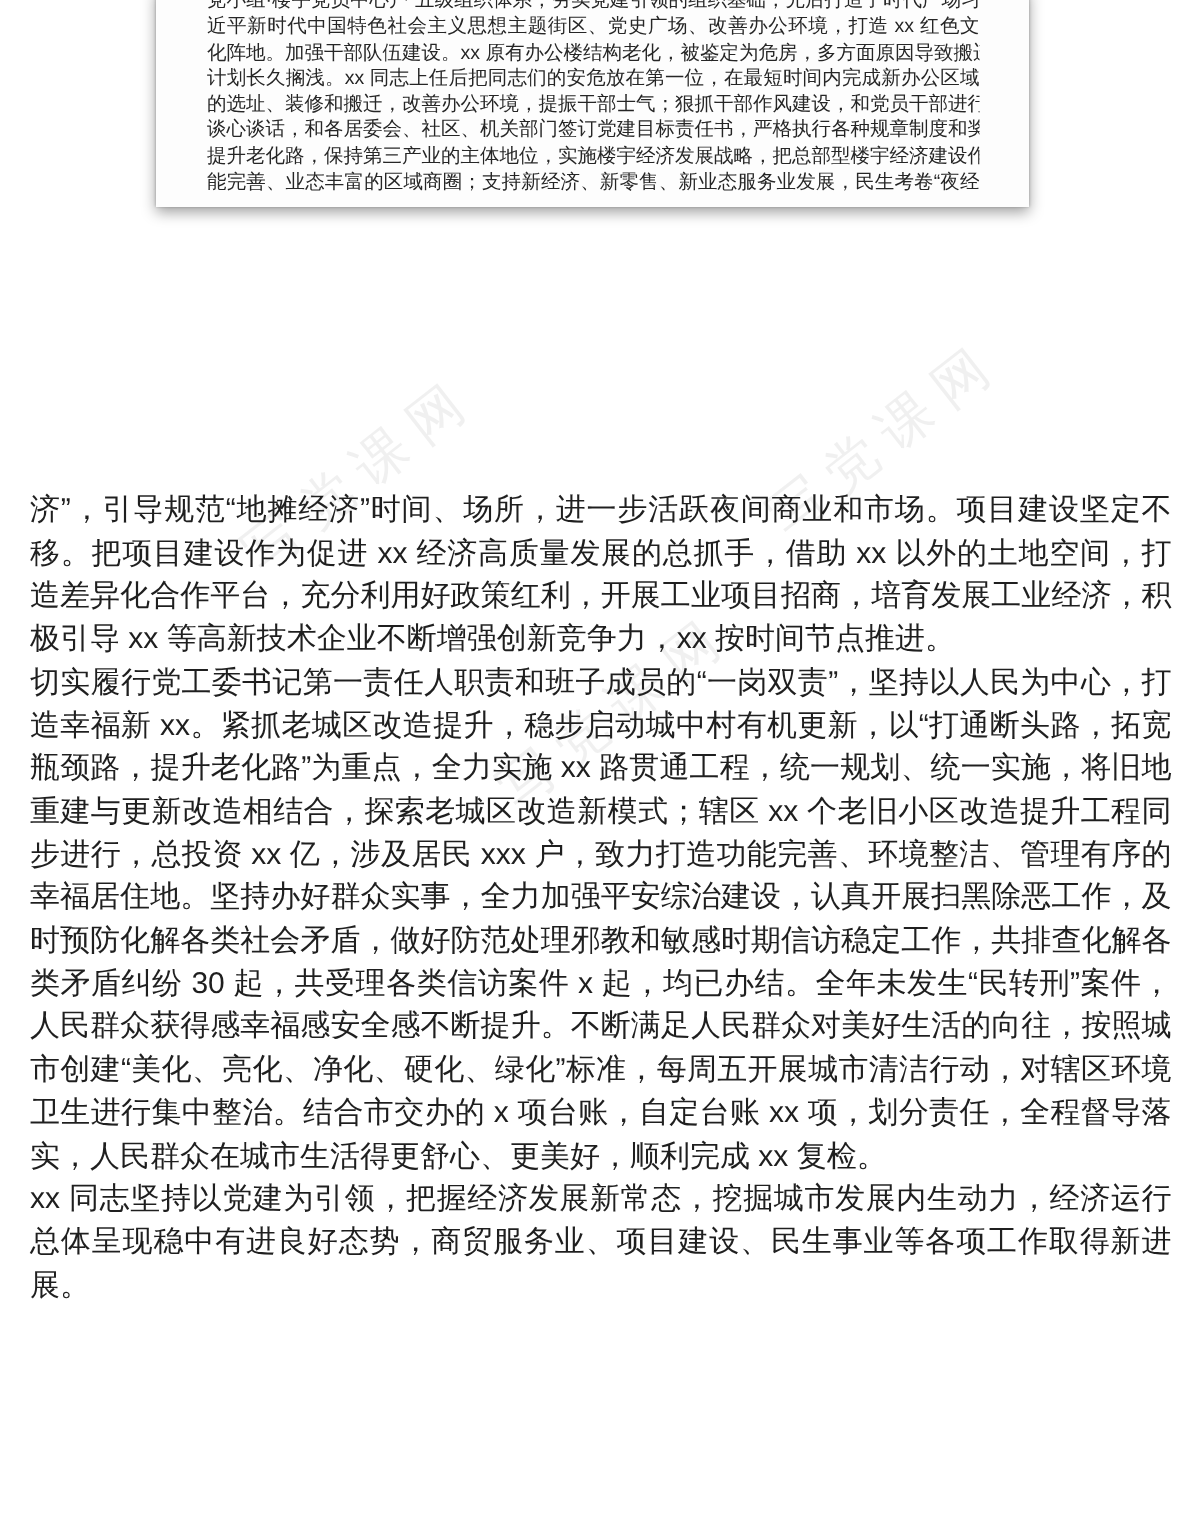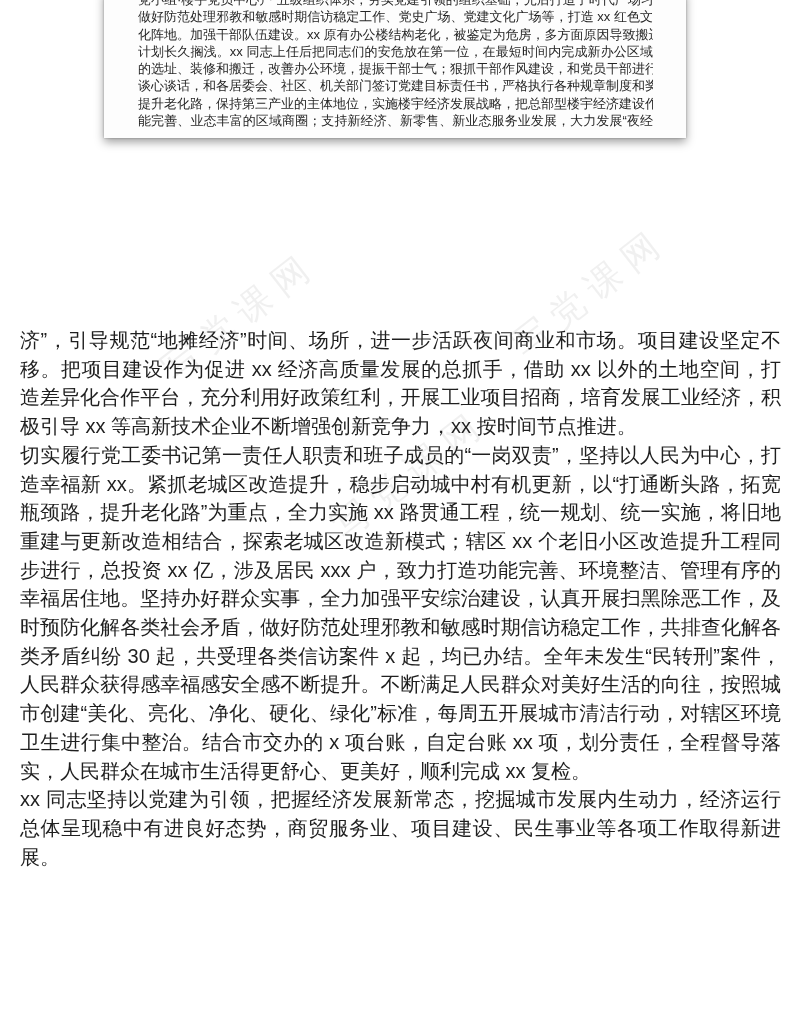--- a/index.html
+++ b/index.html
@@ -78,26 +78,26 @@
 <body>
 
 <div class="watermark-layer">
   <span class="watermark wm-1">写党课网</span>
   <span class="watermark wm-2">写党课网</span>
   <span class="watermark wm-3">写党课网</span>
 </div>
 
 <div class="doc-card">
   <div class="doc-line">党小组·楼宇党员中心户”五级组织体系，夯实党建引领的组织基础；先后打造了时代广场习</div>
-  <div class="doc-line">做好防范处理邪教和敏感时期信访稳定工作、党史广场、党建文化广场等，打造 xx 红色文</div>
+  <div class="doc-line">近平新时代中国特色社会主义思想主题街区、党史广场、改善办公环境，打造 xx 红色文</div>
   <div class="doc-line">化阵地。加强干部队伍建设。xx 原有办公楼结构老化，被鉴定为危房，多方面原因导致搬迁</div>
   <div class="doc-line">计划长久搁浅。xx 同志上任后把同志们的安危放在第一位，在最短时间内完成新办公区域</div>
   <div class="doc-line">的选址、装修和搬迁，改善办公环境，提振干部士气；狠抓干部作风建设，和党员干部进行</div>
   <div class="doc-line">谈心谈话，和各居委会、社区、机关部门签订党建目标责任书，严格执行各种规章制度和奖</div>
   <div class="doc-line">提升老化路，保持第三产业的主体地位，实施楼宇经济发展战略，把总部型楼宇经济建设作</div>
-  <div class="doc-line">能完善、业态丰富的区域商圈；支持新经济、新零售、新业态服务业发展，大力发展“夜经</div>
+  <div class="doc-line">能完善、业态丰富的区域商圈；支持新经济、新零售、新业态服务业发展，民生考卷“夜经</div>
 </div>
 
 <div class="doc-body">
   <p>济”，引导规范“地摊经济”时间、场所，进一步活跃夜间商业和市场。项目建设坚定不移。把项目建设作为促进 xx 经济高质量发展的总抓手，借助 xx 以外的土地空间，打造差异化合作平台，充分利用好政策红利，开展工业项目招商，培育发展工业经济，积极引导 xx 等高新技术企业不断增强创新竞争力，xx 按时间节点推进。</p>
   <p>切实履行党工委书记第一责任人职责和班子成员的“一岗双责”，坚持以人民为中心，打造幸福新 xx。紧抓老城区改造提升，稳步启动城中村有机更新，以“打通断头路，拓宽瓶颈路，提升老化路”为重点，全力实施 xx 路贯通工程，统一规划、统一实施，将旧地重建与更新改造相结合，探索老城区改造新模式；辖区 xx 个老旧小区改造提升工程同步进行，总投资 xx 亿，涉及居民 xxx 户，致力打造功能完善、环境整洁、管理有序的幸福居住地。坚持办好群众实事，全力加强平安综治建设，认真开展扫黑除恶工作，及时预防化解各类社会矛盾，做好防范处理邪教和敏感时期信访稳定工作，共排查化解各类矛盾纠纷 30 起，共受理各类信访案件 x 起，均已办结。全年未发生“民转刑”案件，人民群众获得感幸福感安全感不断提升。不断满足人民群众对美好生活的向往，按照城市创建“美化、亮化、净化、硬化、绿化”标准，每周五开展城市清洁行动，对辖区环境卫生进行集中整治。结合市交办的 x 项台账，自定台账 xx 项，划分责任，全程督导落实，人民群众在城市生活得更舒心、更美好，顺利完成 xx 复检。</p>
   <p>xx 同志坚持以党建为引领，把握经济发展新常态，挖掘城市发展内生动力，经济运行总体呈现稳中有进良好态势，商贸服务业、项目建设、民生事业等各项工作取得新进展。</p>
 </div>
 
 </body></html>

